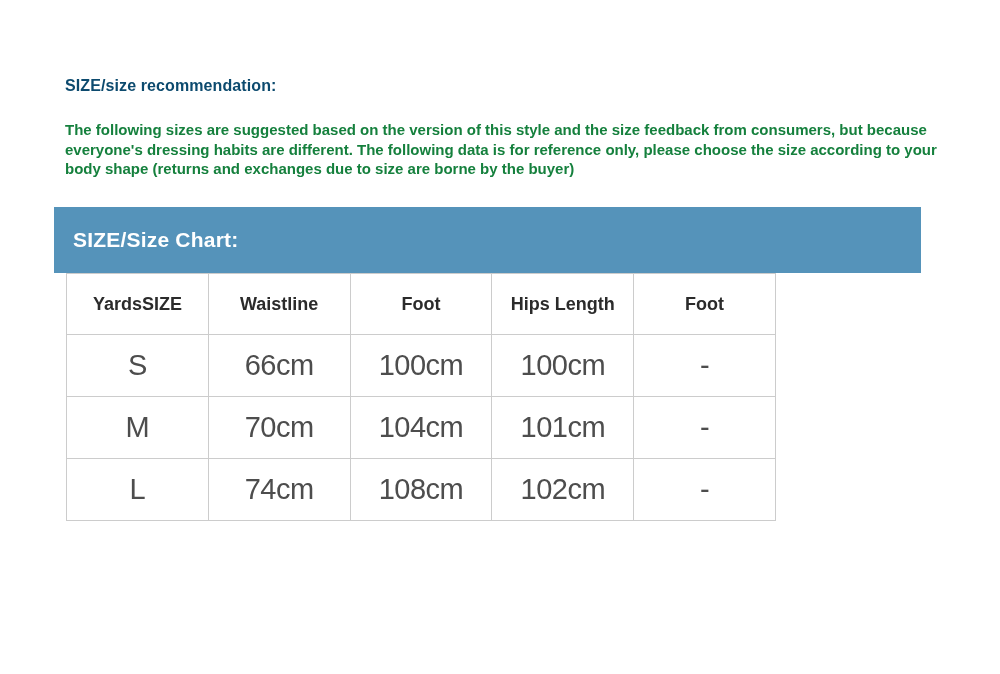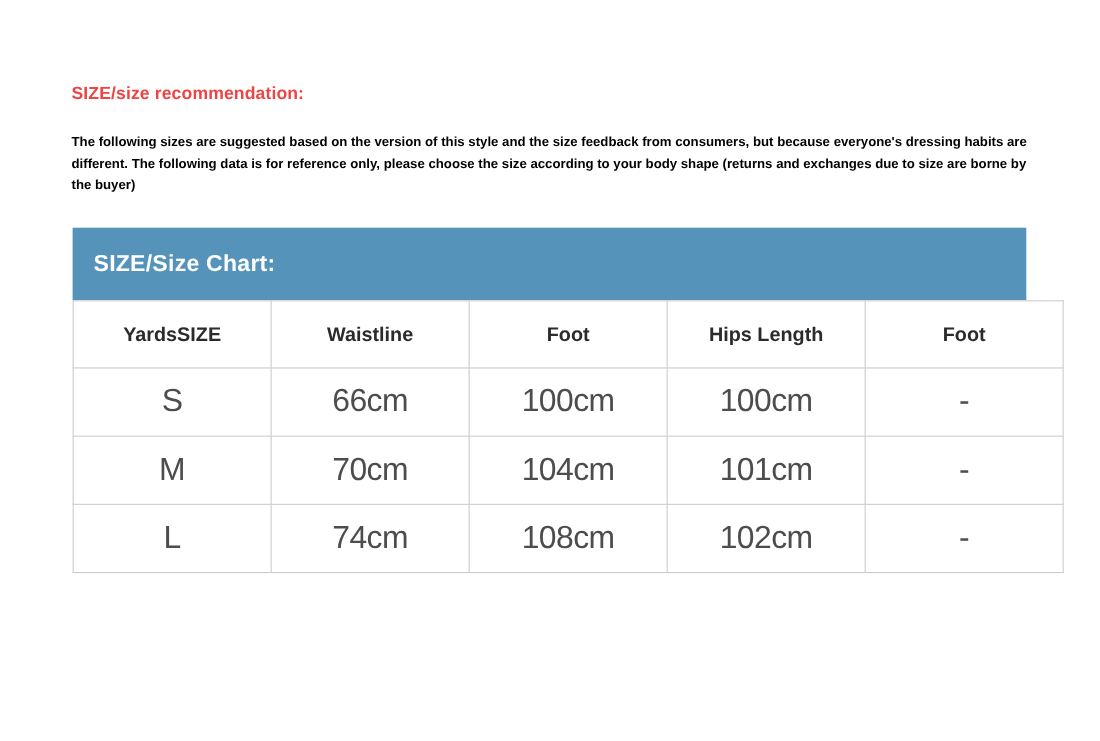--- a/index.html
+++ b/index.html
@@ -14,56 +14,56 @@
     height: 674px;
     background: #ffffff;
     overflow: hidden;
   }
   .heading {
     position: absolute;
     left: 65px;
     top: 77px;
     font-size: 16px;
     font-weight: bold;
-    color: #ef4444;
+    color: #0c4a6e;
     letter-spacing: 0.1px;
   }
   .intro-paragraph {
     position: absolute;
     left: 65px;
     top: 120px;
     width: 873px;
-    font-size: 12px;
+    font-size: 15px;
     font-weight: bold;
     line-height: 19.5px;
-    color: #000000;
+    color: #15803d;
   }
   .chart-title-bar {
     position: absolute;
-    left: 66px;
+    left: 54px;
     top: 207px;
     width: 867px;
     height: 66px;
     background: #5593ba;
     display: flex;
     align-items: center;
     box-sizing: border-box;
     padding-left: 19px;
   }
   .chart-title-bar span {
     color: #ffffff;
     font-size: 21px;
     font-weight: bold;
     letter-spacing: 0.2px;
   }
   table.size-table {
     position: absolute;
     left: 66px;
     top: 273px;
-    width: 901px;
+    width: 710px;
     border-collapse: collapse;
     table-layout: fixed;
     background: #ffffff;
   }
   table.size-table th,
   table.size-table td {
     border: 1px solid #cccccc;
     text-align: center;
     vertical-align: middle;
     padding: 0;

